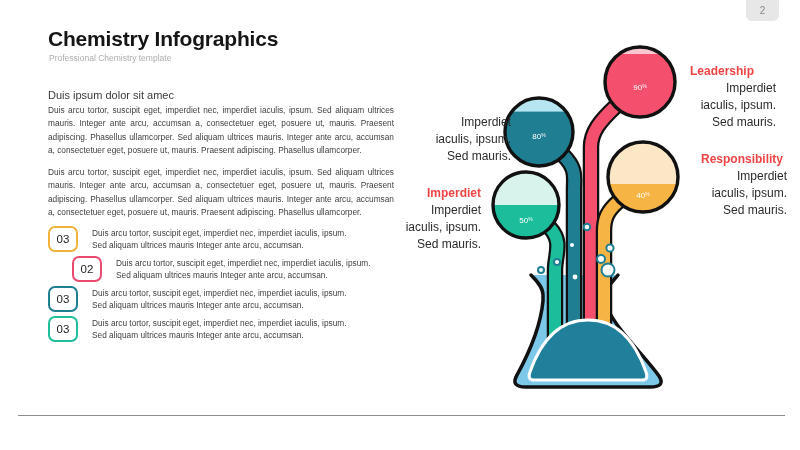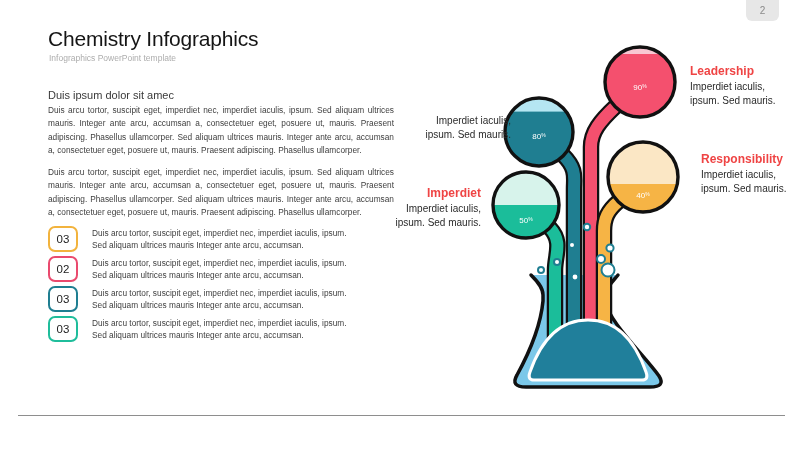--- a/index.html
+++ b/index.html
@@ -3,39 +3,39 @@
 <meta charset="utf-8">
 <style>
   html,body{margin:0;padding:0;background:#fff;}
   .slide{position:relative;width:800px;height:450px;background:#ffffff;overflow:hidden;
          font-family:"Liberation Sans",sans-serif;}
   
   .page-badge{position:absolute;top:0;left:746px;width:33px;height:21px;background:#e7e7e7;
               border-radius:0 0 6px 6px;display:flex;align-items:center;justify-content:center;
               font-size:10px;color:#8a8a8a;}
   
-  .title{position:absolute;left:48px;top:27px;font-size:21px;font-weight:400;color:#151515;
+  .title{position:absolute;left:48px;top:27px;font-size:21px;font-weight:700;color:#151515;
          letter-spacing:-.2px;}
   .subtitle{position:absolute;left:49px;top:53px;font-size:8.5px;color:#adadad;}
   
   .lorem-heading{position:absolute;left:48px;top:89px;font-size:11px;color:#3a3a3a;}
   .paragraphs{position:absolute;left:48px;top:104px;width:346px;font-size:8.3px;color:#3e3e3e;
               line-height:1.62;text-align:justify;}
   .paragraphs p{margin:0 0 8px 0;}
   .list{position:absolute;left:48px;top:226px;width:346px;}
   .list-item{display:flex;align-items:flex-start;gap:14px;margin-bottom:4px;}
   .badge{flex:0 0 auto;width:26px;height:22px;border:2px solid #999;border-radius:7px;
          display:flex;align-items:center;justify-content:center;font-size:11.5px;color:#222;}
-  .badge.c1{border-color:#F2B33D;} .badge.c2{border-color:#EA4A6E;}
+  .badge.c1{border-color:#F2B33D;} .badge.c2{border-color:#EA4A6E;margin-left:24px;}
   .badge.c3{border-color:#1F7E91;} .badge.c4{border-color:#1FBD9B;}
   .list-text{font-size:8.3px;line-height:1.45;color:#3e3e3e;padding-top:1px;width:262px;}
   
   .balloon-label{position:absolute;}
   .balloon-label .name{font-size:12px;font-weight:700;color:#ef4444;}
-  .balloon-label .desc{font-size:10px;line-height:1.4;color:#2b2b2b;margin-top:2px;max-width:86px;}
+  .balloon-label .desc{font-size:12px;line-height:1.4;color:#2b2b2b;margin-top:2px;max-width:86px;text-align:right;}
   .lbl-right{text-align:right;}
   .lbl-right .desc{margin-left:auto;}
   
   .flask-svg{position:absolute;left:400px;top:35px;}
   .pct-label{font-size:8px;fill:#ffffff;text-anchor:middle;font-family:"Liberation Sans",sans-serif;}
   .pct-sym{font-size:5px;}
   .tube-outline{fill:none;stroke:#111;stroke-width:16.5;stroke-linecap:round;}
   .tube-color{fill:none;stroke-width:12;stroke-linecap:round;}
   .circ-outline{fill:none;stroke:#111;stroke-width:3.4;}
   .bubble{fill:#ffffff;stroke-width:2;}
@@ -43,21 +43,21 @@
   .divider{position:absolute;left:18px;top:415px;width:767px;height:1.3px;background:#8e8e8e;}
 </style>
 </head>
 <body>
 
 <div class="slide">
 
   <div class="page-badge">2</div>
 
   <div class="title">Chemistry Infographics</div>
-  <div class="subtitle">Infographics PowerPoint template</div>
+  <div class="subtitle">Professional Chemistry template</div>
 
   <div class="lorem-heading">Duis ipsum dolor sit amec</div>
 
   <div class="paragraphs">
     <p>Duis arcu tortor, suscipit eget, imperdiet nec, imperdiet iaculis, ipsum. Sed aliquam ultrices mauris. Integer ante arcu, accumsan a, consectetuer eget, posuere ut, mauris. Praesent adipiscing. Phasellus ullamcorper. Sed aliquam ultrices mauris. Integer ante arcu, accumsan a, consectetuer eget, posuere ut, mauris. Praesent adipiscing. Phasellus ullamcorper.</p>
     <p>Duis arcu tortor, suscipit eget, imperdiet nec, imperdiet iaculis, ipsum. Sed aliquam ultrices mauris. Integer ante arcu, accumsan a, consectetuer eget, posuere ut, mauris. Praesent adipiscing. Phasellus ullamcorper. Sed aliquam ultrices mauris. Integer ante arcu, accumsan a, consectetuer eget, posuere ut, mauris. Praesent adipiscing. Phasellus ullamcorper.</p>
   </div>
 
   <div class="list">
     <div class="list-item">

